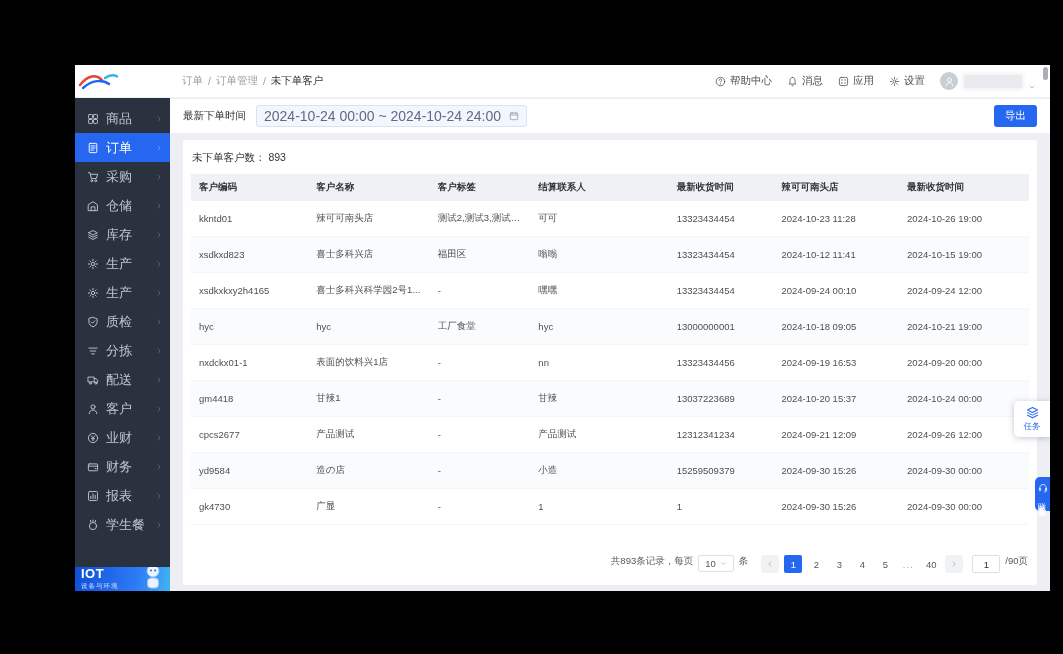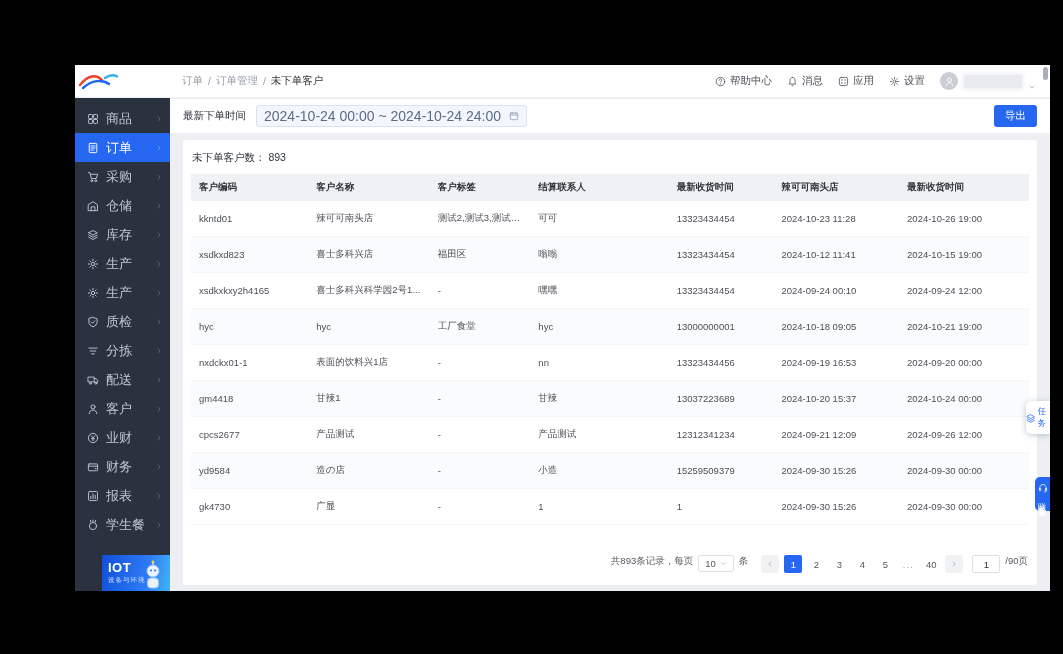--- a/index.html
+++ b/index.html
@@ -15,21 +15,21 @@
   
   .sidebar{width:95px;flex-shrink:0;background:#2a3240;display:flex;flex-direction:column;}
   .logo-box{height:32px;background:#fff;display:flex;align-items:center;padding-left:3px;flex-shrink:0;border-bottom:1px solid #eef0f3;}
   .menu{flex:1;padding-top:6px;overflow:hidden;}
   .side-item{height:29px;display:flex;align-items:center;padding:0 7px 0 12px;color:#bfc6d2;font-size:13px;cursor:pointer;}
   .side-item .icn{width:12px;height:12px;margin-right:7px;flex-shrink:0;}
   .side-item .lbl{flex:1;white-space:nowrap;overflow:hidden;}
   .side-item .chev{width:8px;height:8px;opacity:.55;flex-shrink:0;}
   .side-item.active{background:#2567f1;color:#fff;}
   .icn svg,.chev svg,.icn8 svg,.icn10 svg{width:100%;height:100%;display:block;}
-  .iot-box{height:16px;flex-shrink:0;background:linear-gradient(100deg,#0f4fd8 0%,#2e7bf6 65%,#41b4f4 100%);display:flex;align-items:center;padding:10px 6px;position:relative;overflow:hidden;margin-left:27px;}
+  .iot-box{height:16px;flex-shrink:0;background:linear-gradient(100deg,#0f4fd8 0%,#2e7bf6 65%,#41b4f4 100%);display:flex;align-items:center;padding:4px 6px;position:relative;overflow:hidden;}
   .iot-title{color:#fff;font-weight:bold;font-size:13px;line-height:1.1;letter-spacing:.5px;}
   .iot-sub{color:#cfe2ff;font-size:6.5px;letter-spacing:1px;}
   .iot-robot{position:absolute;right:3px;bottom:1px;}
   
   .main{flex:1;display:flex;flex-direction:column;min-width:0;}
   .topbar{height:32px;background:#fff;display:flex;align-items:center;padding:0 14px 0 12px;flex-shrink:0;}
   .crumb{font-size:10.5px;color:#9ba1ab;display:flex;gap:5px;align-items:center;}
   .crumb .cur{color:#30343b;}
   .tb-right{margin-left:auto;display:flex;align-items:center;gap:15px;}
   .actions{display:flex;align-items:flex-end;gap:15px;color:#4a4f57;font-size:10.5px;}
@@ -60,21 +60,21 @@
   .pbtn{min-width:18px;height:18px;display:flex;align-items:center;justify-content:center;border-radius:2px;cursor:pointer;color:#53575e;}
   .pbtn.arrow{background:#f1f2f4;color:#9aa0a8;width:18px;}
   .pbtn.arrow .icn8{width:8px;height:8px;}
   .pages{display:flex;align-items:center;gap:5px;}
   .pbtn.active{background:#2567f1;color:#fff;}
   .pbtn.ell{color:#9aa0a8;letter-spacing:1px;}
   .pjump{width:28px;height:18px;border:1px solid #dcdfe4;border-radius:2px;text-align:center;font-size:9.5px;color:#333;font-family:inherit;padding:0;margin-left:4px;box-sizing:border-box;}
   .gap-l{margin-left:8px;}
   
   .scrollthumb{position:absolute;top:2px;right:2px;width:5px;height:13px;background:#a9aeb8;border-radius:3px;}
-  .float-task{position:absolute;right:0;top:336px;width:24px;background:#fff;border-radius:5px 0 0 5px;box-shadow:0 1px 6px rgba(31,56,88,.28);padding:5px 0 4px;display:flex;align-items:center;gap:2px;color:#2567f1;font-size:8.5px;cursor:pointer;}
+  .float-task{position:absolute;right:0;top:336px;width:36px;background:#fff;border-radius:5px 0 0 5px;box-shadow:0 1px 6px rgba(31,56,88,.28);padding:5px 0 4px;display:flex;flex-direction:column;align-items:center;gap:2px;color:#2567f1;font-size:8.5px;cursor:pointer;}
   .float-task .icn{width:13px;height:13px;}
   .float-service{position:absolute;right:0;top:412px;width:15px;background:#2567f1;color:#fff;border-radius:5px 0 0 5px;padding:6px 0 7px;display:flex;flex-direction:column;align-items:center;gap:3px;cursor:pointer;}
   .float-service .icn10{width:10px;height:10px;}
   .vtext{writing-mode:vertical-rl;font-size:8.5px;letter-spacing:2px;}
 </style>
 </head>
 <body>
 
 <div class="app">
 

